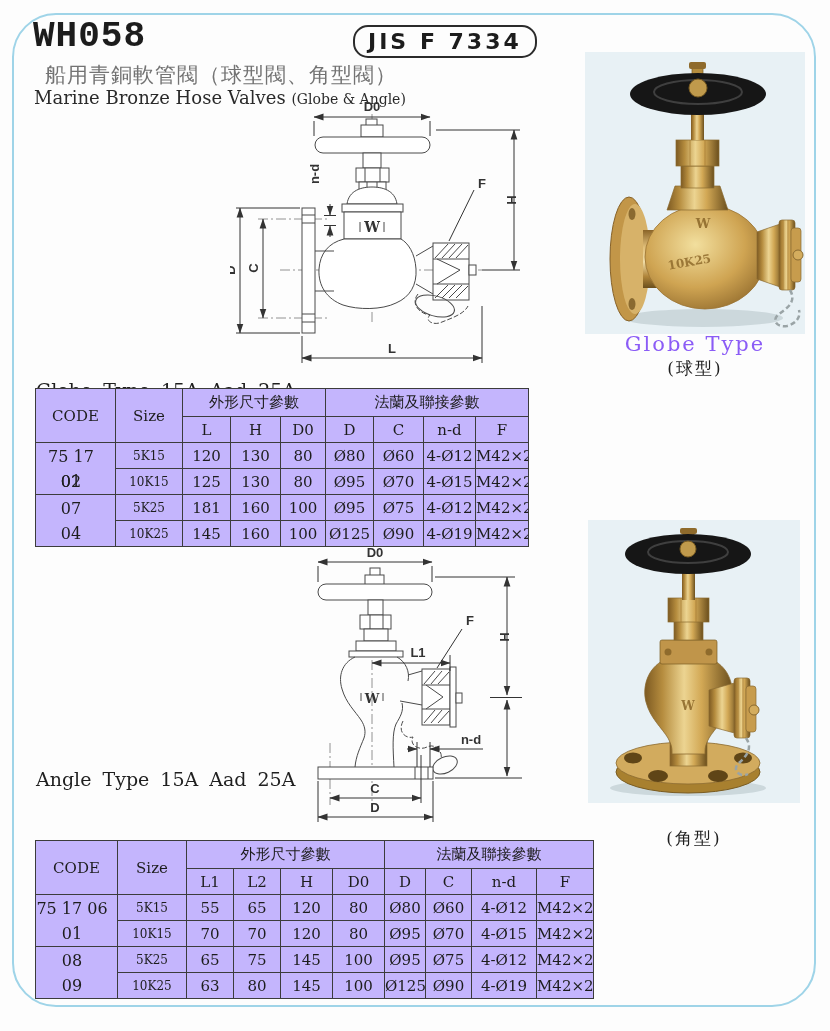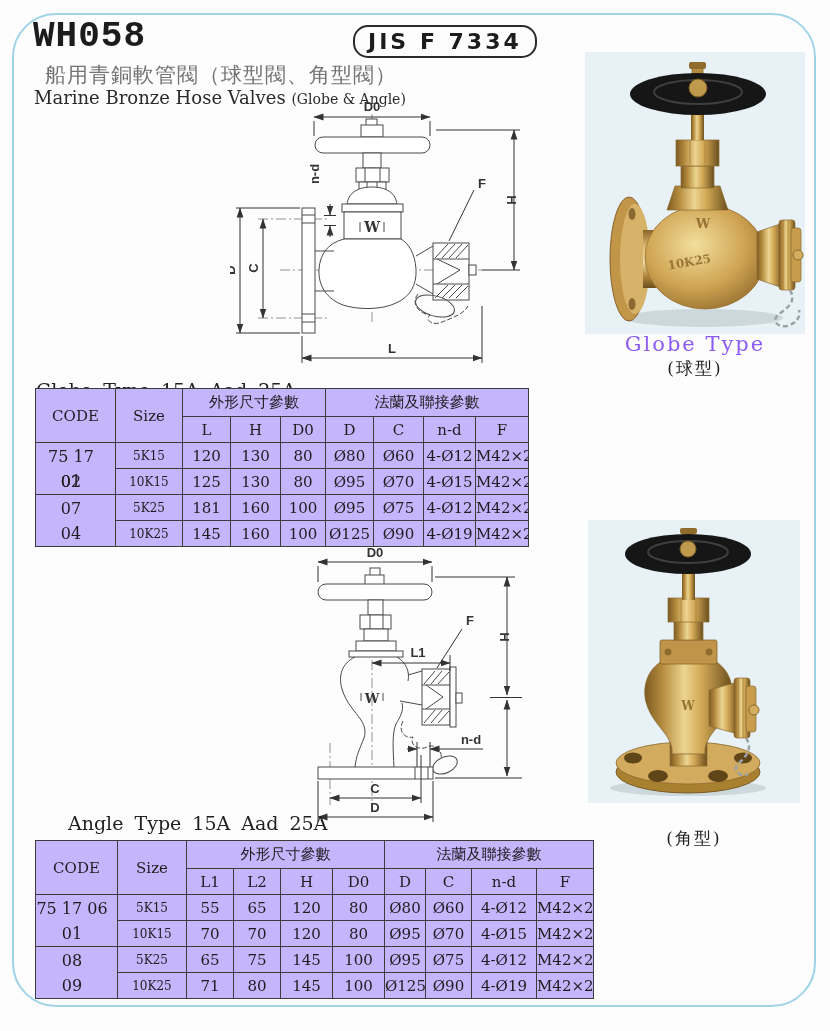--- a/index.html
+++ b/index.html
@@ -351,21 +351,21 @@
     <path d="M121,170 L150,162 L150,214 L121,206 Z" fill="url(#abv)" stroke="#8a6a30" stroke-width="0.7"></path>
     <rect x="146" y="158" width="16" height="60" rx="3" fill="url(#abv)" stroke="#8a6a30" stroke-width="0.7"></rect>
     <path d="M150,158 V218 M155,158 V218" stroke="#a87f35" stroke-width="0.8"></path>
     <rect x="158" y="166" width="10" height="46" rx="3" fill="#c79c4d" stroke="#8a6a30" stroke-width="0.7"></rect>
     <circle cx="166" cy="190" r="5" fill="#d4ad5e" stroke="#8a6a30"></circle>
     <path d="M158,218 C166,230 156,238 150,244 C144,250 152,258 160,254" fill="none" stroke="#9aa4a6" stroke-width="2.5" stroke-dasharray="5 3"></path>
     <text class="emboss" x="100" y="190" font-size="12" text-anchor="middle" fill="#8f6b2c" opacity="0.9">W</text>
   </svg>
   <div class="abs photo-cap-zh" style="left:588px;top:827px;width:212px;text-align:center;">(角型)</div>
 
-  <div class="abs sec-title" style="left:36px;top:812px;margin-left:32px;">Angle Type 15A Aad 25A</div>
+  <div class="abs sec-title" style="left:36px;top:768px;">Angle Type 15A Aad 25A</div>
 
   <table class="spec" style="left:35px;top:840px;width:558px;">
     <colgroup>
       <col style="width:82px">
         <col style="width:69px">
         <col style="width:47px">
         <col style="width:47px">
         <col style="width:52px">
       <col style="width:52px">
         <col style="width:41px">
@@ -426,21 +426,21 @@
         <td>75</td>
         <td>145</td>
         <td>100</td>
         <td>Ø95</td>
         <td>Ø75</td>
         <td>4-Ø12</td>
         <td>M42×2</td>
       </tr>
       <tr class="dr">
         <td class="size-c">10K25</td>
-        <td>71</td>
+        <td>63</td>
         <td>80</td>
         <td>145</td>
         <td>100</td>
         <td>Ø125</td>
         <td>Ø90</td>
         <td>4-Ø19</td>
         <td>M42×2</td>
       </tr>
     </tbody>
   </table>

